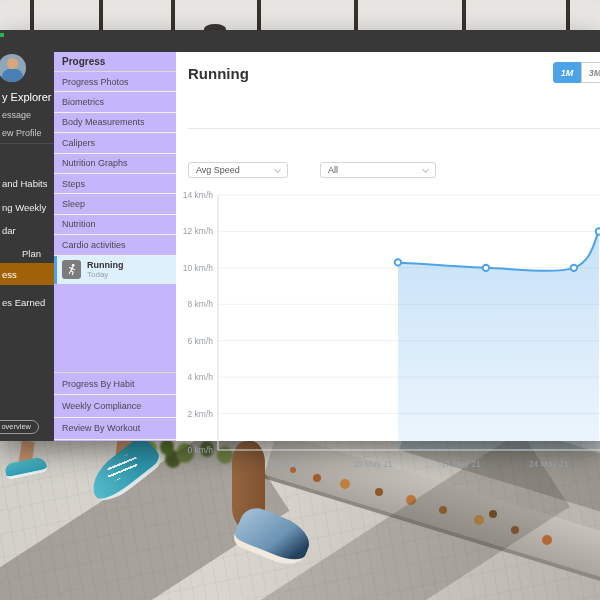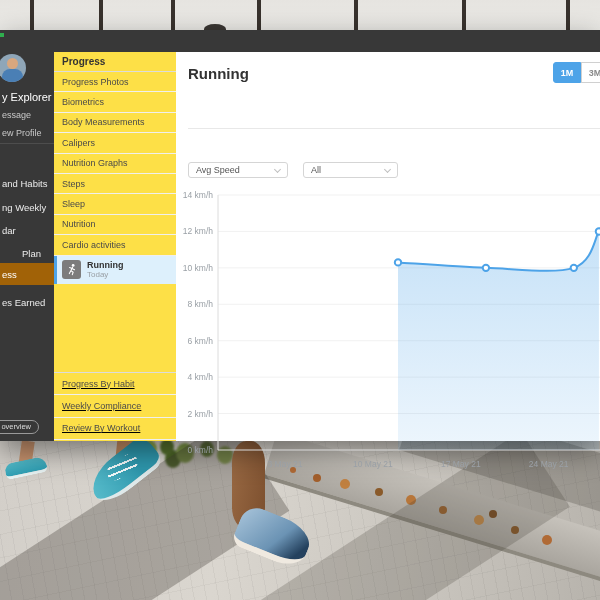--- a/index.html
+++ b/index.html
@@ -73,51 +73,51 @@
   .ddiv { position:absolute; left:0; top:113px; width:54px; height:1px; background:#4d4d4d; }
   .dnav { position:absolute; left:2px; font-size:9.5px; color:#ececec; white-space:nowrap; }
   .dn0 { top:148px; } .dn1 { top:172px; } .dn2 { top:195px; } .dn3 { top:218px;padding-left:20px; } .dn5 { top:267px; }
   .dactive { position:absolute; left:0; top:233px; width:54px; height:22px; background:#a16207; }
   .dactive span { position:absolute; left:2px; top:6px; font-size:9.5px; color:#ffffff; white-space:nowrap; }
   .back-pill { position:absolute; left:-36px; top:390px; width:75px; height:14px;
     border:1px solid #9a9a9a; border-radius:8px; color:#dddddd; font-size:7.5px; line-height:12px;
     text-align:right; padding-right:7px; white-space:nowrap; }
 
   
-  .smenu { position:absolute; left:54px; top:22px; width:140px; height:389px; background:#fde047;
+  .smenu { position:absolute; left:54px; top:22px; width:140px; height:389px; background:#c4b5fd;
     border-right:1px solid #e3e3e3; }
   .smenu-h { height:20px; line-height:20px; padding-left:8px; font-size:10px; font-weight:bold;
     color:#333; border-bottom:1px solid #dcdcdc; }
   .srow { position:relative; height:20.4px; border-bottom:1px solid #efefef; display:flex;
     align-items:center; padding:0 8px; font-size:9px; color:#4a4a4a; }
   .srow .lbl { flex:1 1 auto; white-space:nowrap; overflow:hidden; }
   .chev { width:5px; height:5px; border-right:1.3px solid #b5b5b5; border-bottom:1.3px solid #b5b5b5;
     transform:rotate(45deg); margin-top:-2px; flex:0 0 auto; }
   .chev.up { transform:rotate(225deg); margin-top:3px; }
   .run-item { position:relative; height:28px; background:#ddf0fc; border-left:3px solid #4da3e8;
     display:flex; align-items:center; padding-left:5px; }
   .run-ico { width:19px; height:19px; border-radius:3px; background:#7c7c7c; flex:0 0 auto;
     display:flex; align-items:center; justify-content:center; }
   .run-txt { margin-left:6px; line-height:1.15; }
   .run-txt .t1 { font-size:9px; font-weight:bold; color:#333; }
   .run-txt .t2 { font-size:8px; color:#9aa0a6; }
-  .sgroup-bottom { position:absolute; left:0; top:320px; width:100%; border-top:1px solid #dcdcdc;text-decoration:underline; }
+  .sgroup-bottom { position:absolute; left:0; top:320px; width:100%; border-top:1px solid #dcdcdc; }
   .sgroup-bottom .srow { height:22.4px; }
 
   
   .main { position:absolute; left:176px; top:22px; width:424px; height:389px; background:#ffffff; }
   .m-title { position:absolute; left:12px; top:13px; font-size:15px; font-weight:bold; color:#333; }
   .range { position:absolute; right:-9px; top:10px; display:flex; }
   .rbtn { width:28px; height:21px; line-height:21px; text-align:center; font-size:9px; font-weight:bold;
-    border:1px solid #d0d0d0; color:#8a8a8a; background:#fff; }
+    border:1px solid #d0d0d0; color:#8a8a8a; background:#fff;font-style:italic; }
   .rbtn.active { background:#4da3e8; border-color:#4da3e8; color:#fff; border-radius:3px 0 0 3px; }
   .m-div { position:absolute; left:12px; top:76px; right:0; height:1px; background:#e8e8e8; }
   .dropdown { position:absolute; top:110px; height:16px; border:1px solid #d5d5d5; border-radius:3px;
     background:#fff; display:flex; align-items:center; padding:0 7px; font-size:9px; color:#555;gap:18px; }
-  .dd1 { left:12px; width:100px; } .dd2 { left:127px; width:95px; }
+  .dd1 { left:12px; width:100px; } .dd2 { left:144px; width:116px; }
   .dropdown .lbl { flex:1 1 auto; }
   .dropdown .chev { border-color:#c0c0c0; }
   #chart-svg { position:absolute; left:0; top:128px; width:424px; height:292px; }
 </style>
 </head>
 <body>
 
 <div class="stage">
 
   <div class="photo-top">

